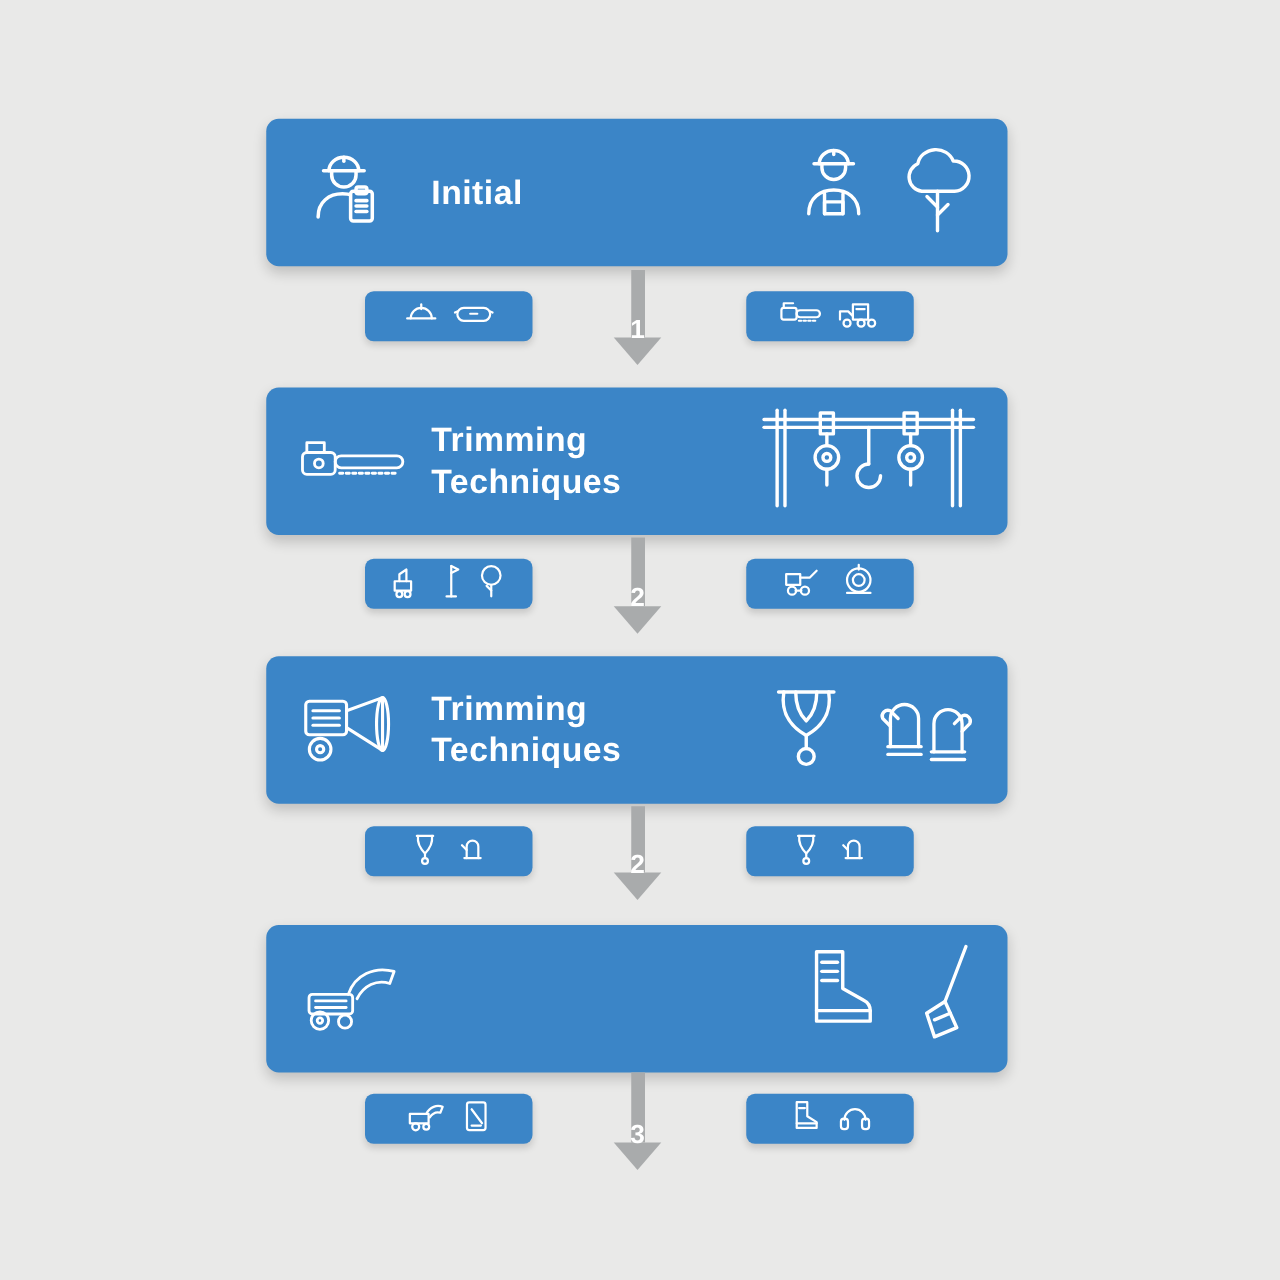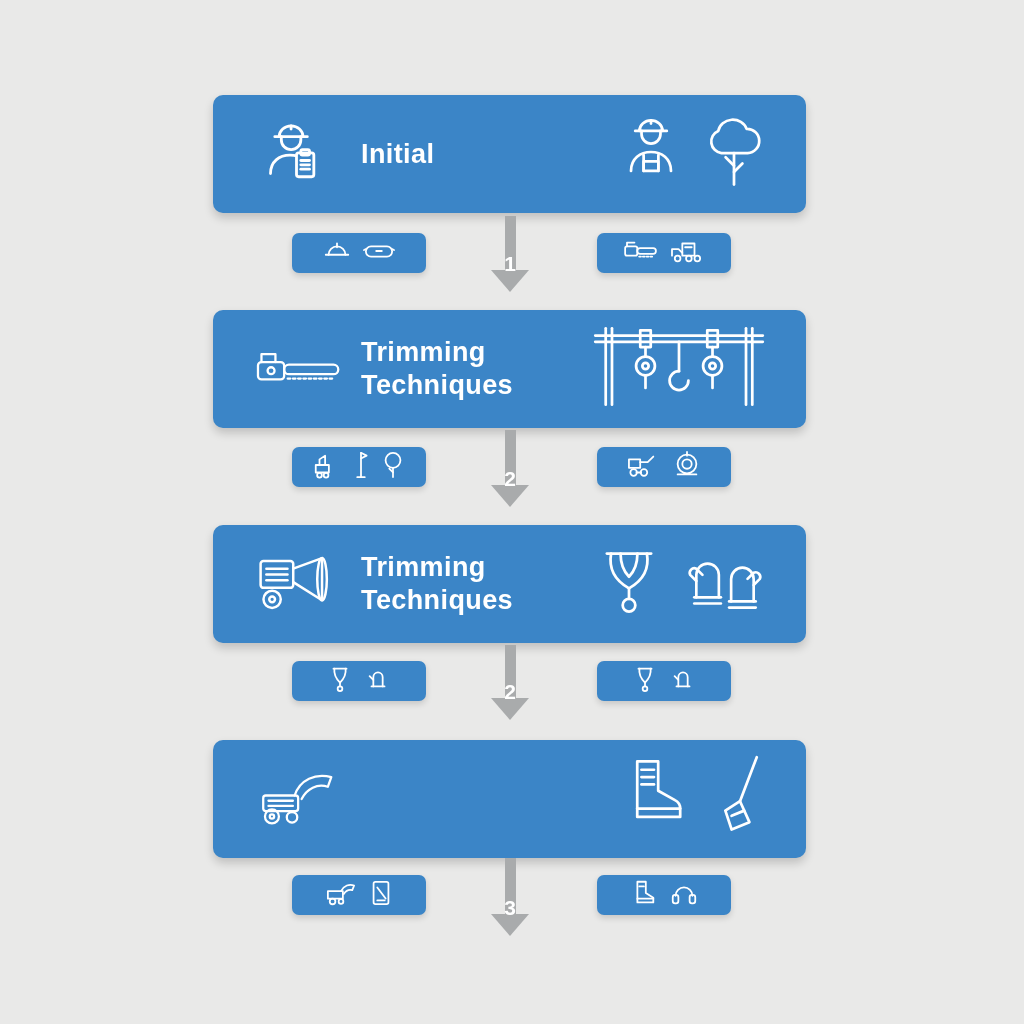--- a/index.html
+++ b/index.html
@@ -14,21 +14,21 @@
     overflow:hidden;
   }
   
   .banner {
     position:absolute;
     left:213px; width:593px; height:118px;
     background:#3b85c7;
     border-radius:10px;
     box-shadow:0 5px 10px rgba(0,0,0,0.18);
     display:flex; align-items:center;
-    padding:0 38px; box-sizing:border-box;
+    padding:0 22px; box-sizing:border-box;
   }
   .banner-left-icon { width:96px; display:flex; align-items:center; justify-content:flex-start; }
   .banner-title {
     color:#ffffff; font-weight:bold;
     font-size:27px; line-height:1.22; letter-spacing:0.4px;
     margin-left:14px;
     width:236px;
   }
   .banner-right { margin-left:auto; display:flex; align-items:center; gap:16px; }
   

